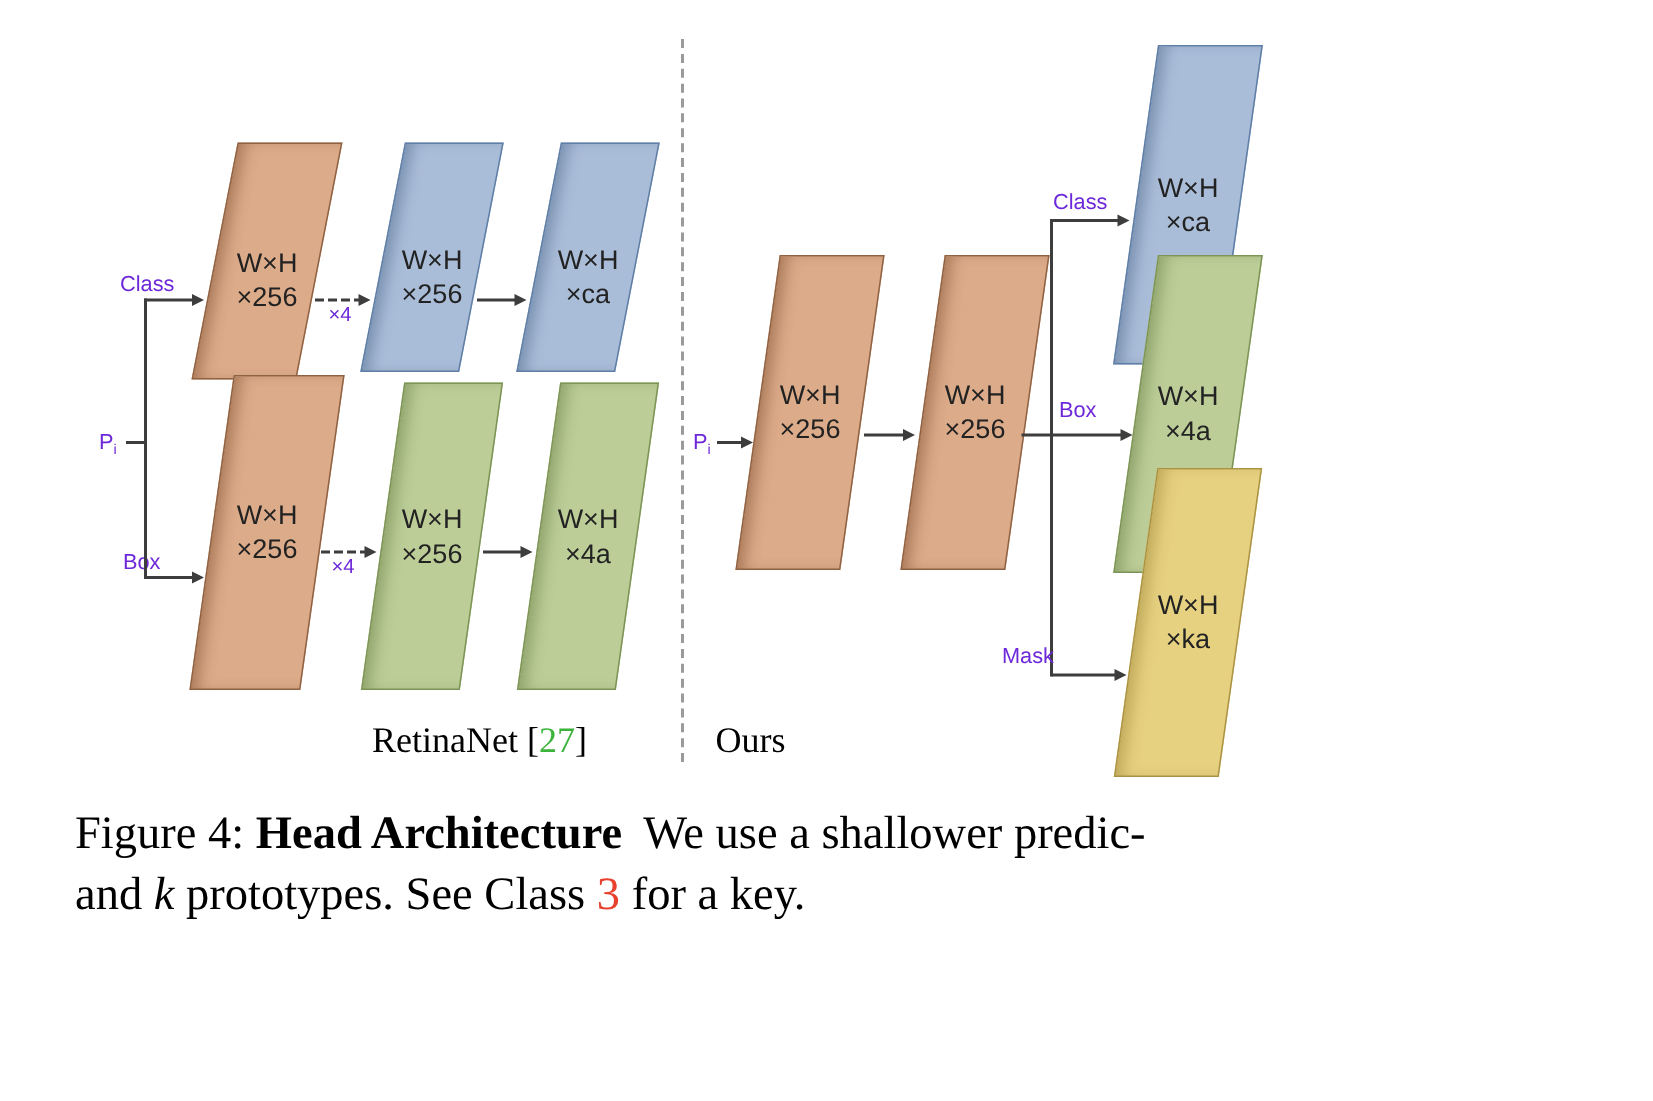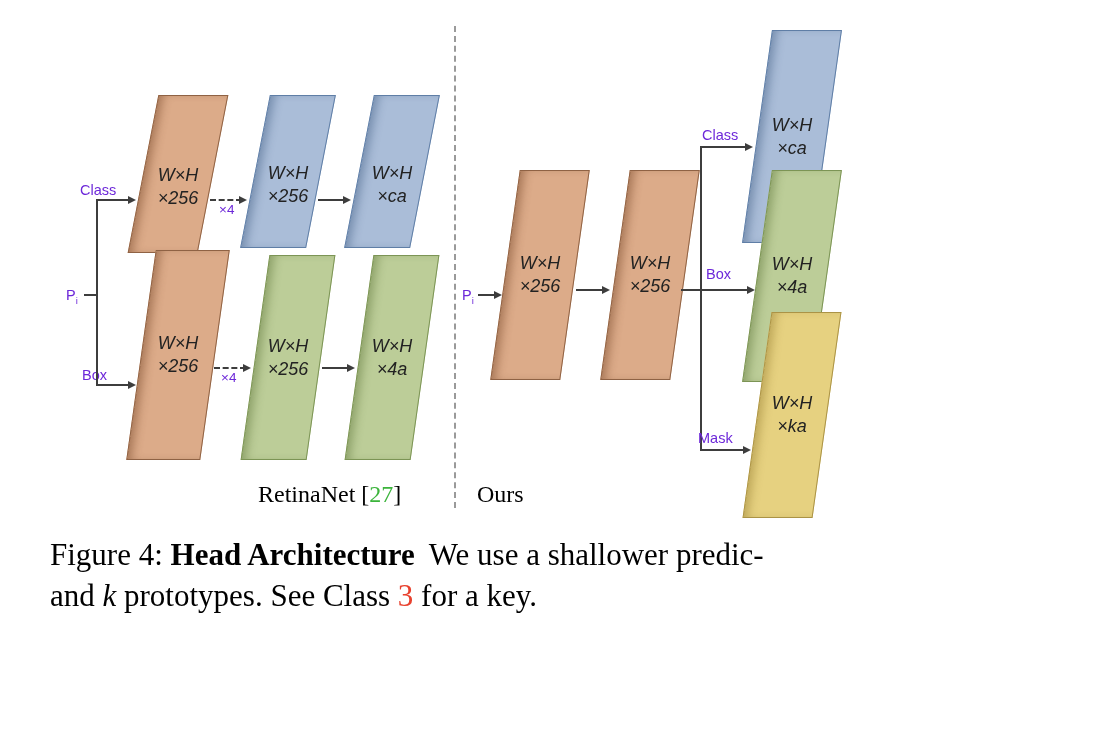--- a/index.html
+++ b/index.html
@@ -1,21 +1,21 @@
 <!DOCTYPE html>
 <html><head>
 <meta charset="utf-8">
 <style>
   html,body{margin:0;padding:0;background:#ffffff;}
   #stage{position:relative;width:1102px;height:734px;background:#ffffff;overflow:hidden;
          font-family:"Liberation Sans",sans-serif;}
   .layer{position:absolute;inset:0;}
 
   
-  .block{position:absolute;font-style:italic;}
+  .block{position:absolute;}
   .face{position:absolute;top:0;bottom:0;left:15px;right:15px;border:1.5px solid #555;}
   .sk11 .face{transform:skewX(-11deg);}
   .sk8 .face{transform:skewX(-8deg);}
   .tan .face{background:#dcab89;border-color:#8f6244;box-shadow:inset 8px 0 10px -4px rgba(104,58,28,.45);}
   .blue .face{background:#aabdd8;border-color:#5f7ea6;box-shadow:inset 8px 0 10px -4px rgba(40,70,110,.40);}
   .green .face{background:#bccd98;border-color:#7c9455;box-shadow:inset 8px 0 10px -4px rgba(70,95,35,.40);}
   .yellow .face{background:#e6d180;border-color:#ab9346;box-shadow:inset 8px 0 10px -4px rgba(130,105,30,.40);}
   .lbl{position:absolute;inset:0;display:flex;flex-direction:column;align-items:center;justify-content:center;
        font-size:18px;line-height:23px;color:#222;}
   .lbl.pt26{padding-top:26px;}
@@ -134,21 +134,21 @@
       </div>
 
     <div class="block sk8 green" style="left:344px;top:255px;width:96px;height:205px">
       <div class="face"></div>
       <div class="lbl">
           <span>W×H</span>
           <span>×4a</span>
         </div>
     </div>
 
-    <div class="diagcap" style="left:258px;top:481px"><span>RetinaNet [</span><span class="grn">27</span><span>]</span></div>
+    <div class="diagcap" style="left:248px;top:481px"><span>RetinaNet [</span><span class="grn">27</span><span>]</span></div>
   </div>
 
   <div class="divider"></div>
 
   <div class="layer">
 
     <div class="tag" style="left:462px;top:287px"><span>P</span><sub class="pis">i</sub></div>
 
     <div class="arrow" style="left:478px;top:290px;width:24px">
         <span class="shaft"></span>
@@ -174,21 +174,21 @@
           <span>W×H</span>
           <span>×256</span>
         </div>
     </div>
 
     <div class="hline" style="left:681px;top:289px;width:20px"></div>
     <div class="vline" style="left:700px;top:146px;height:305px"></div>
 
     <div class="tag" style="left:702px;top:127px">Class</div>
     <div class="tag" style="left:706px;top:266px">Box</div>
-    <div class="tag" style="left:698px;top:430px">Mask</div>
+    <div class="tag" style="left:668px;top:430px">Mask</div>
 
     <div class="arrow" style="left:701px;top:142px;width:52px">
         <span class="shaft"></span>
         <span class="head"></span>
       </div>
     <div class="arrow" style="left:701px;top:285px;width:54px">
         <span class="shaft"></span>
         <span class="head"></span>
       </div>
     <div class="arrow" style="left:701px;top:445px;width:50px">

